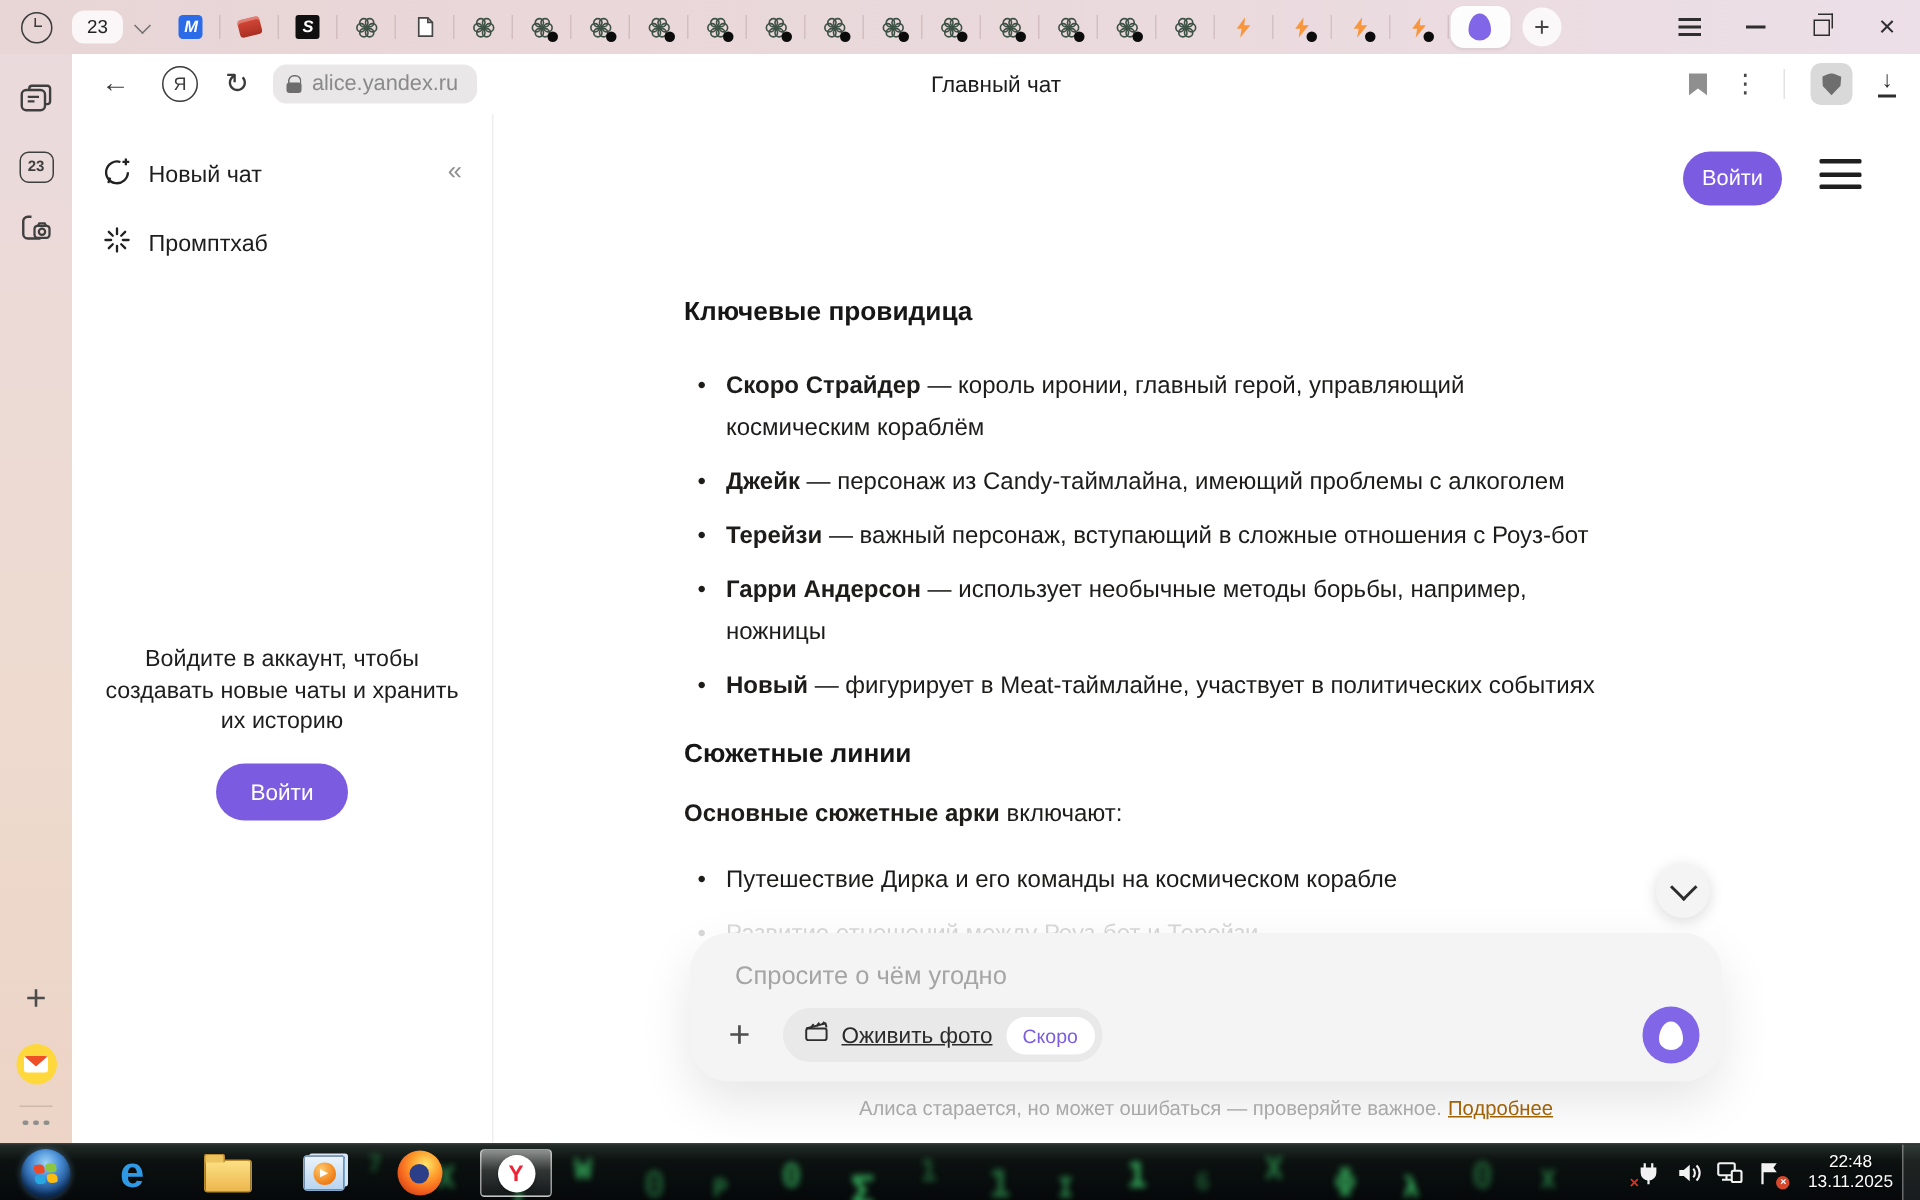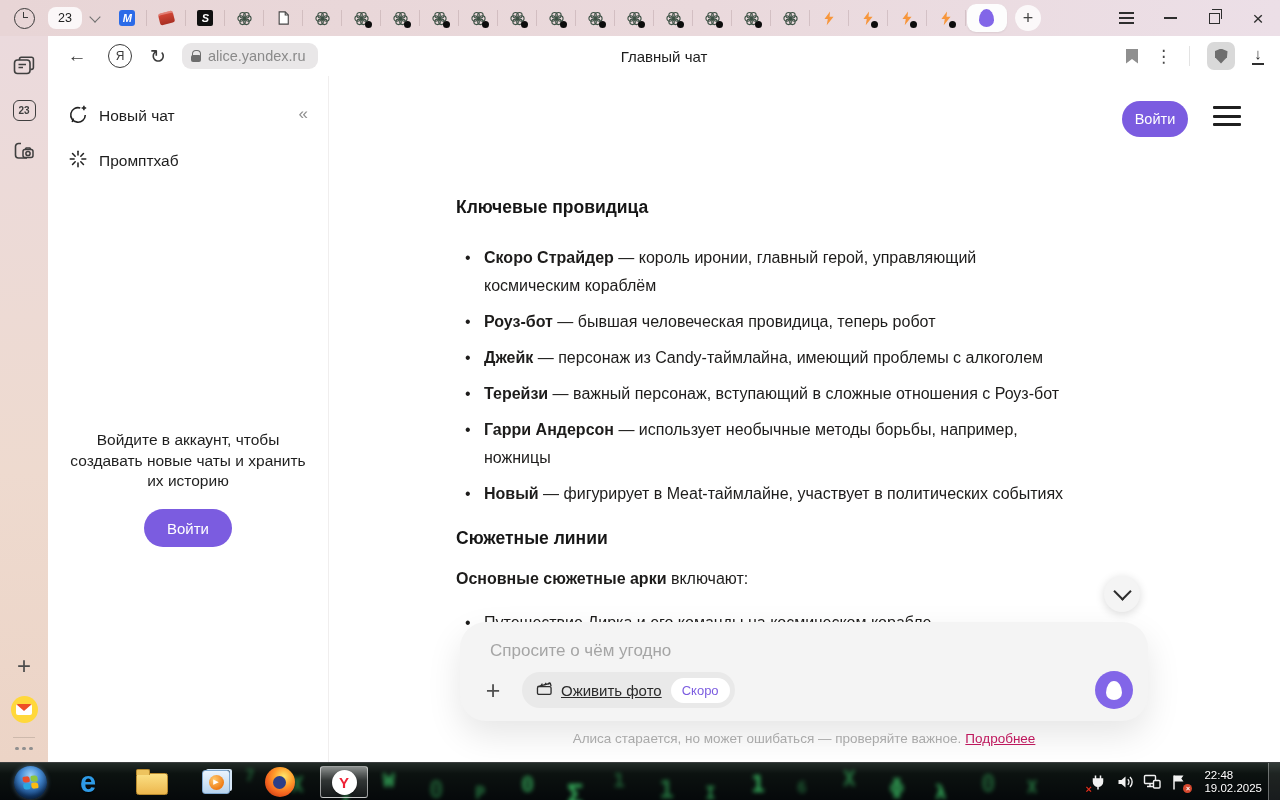--- a/index.html
+++ b/index.html
@@ -109,21 +109,21 @@
   .chat-input{position:absolute;left:28px;top:18px;width:460px;background:transparent;border:none;outline:none;font-size:17px;color:#333;font-family:inherit;}
   .chat-input::placeholder{color:#a5a5a5;}
   .chat-bottom{position:absolute;left:20px;right:15px;bottom:12px;display:flex;align-items:center;}
   .plusbtn{font-size:25px;color:#4f4f4f;width:26px;text-align:center;font-weight:300;}
   .revive{margin-left:16px;background:#e9e9e9;border-radius:18px;height:36px;display:flex;align-items:center;padding:0 5px 0 14px;}
   .revive .lbl{font-size:15px;color:#2b2b2b;margin-left:8px;text-decoration:underline;}
   .soon{margin-left:9px;background:#fff;color:var(--accent,#7b5ce0);border-radius:13px;padding:5px 11px;font-size:13px;}
   .sendbtn{margin-left:auto;width:38px;height:38px;border-radius:50%;background:var(--egg,#7e62e8);display:flex;align-items:center;justify-content:center;}
   .sendbtn .egg2{width:16px;height:19px;background:#fff;border-radius:50% 50% 50% 50%/62% 62% 38% 38%;}
   .disclaimer{position:absolute;left:460px;top:731px;width:688px;text-align:center;font-size:13.5px;color:#a9a9a9;z-index:4;}
-  .disclaimer a{color:#be185d;margin-left:4px;}
+  .disclaimer a{color:#a16207;margin-left:4px;}
 
   
   .taskbar{position:absolute;left:0;top:762px;width:1280px;height:38px;
     background:linear-gradient(180deg,#222b27 0%,#0c1210 28%,#05080a 100%);
     border-top:1px solid rgba(255,255,255,.22);display:flex;align-items:center;overflow:hidden;z-index:8;}
   .glyphlayer{position:absolute;inset:0;z-index:1;}
   .glyphlayer span{position:absolute;color:#3ecb6a;filter:blur(2px);font-weight:bold;font-family:"DejaVu Sans Mono",monospace;}
   .tb-items{position:relative;display:flex;align-items:center;height:100%;padding-left:4px;z-index:2;}
   .tb-slot{width:64px;display:flex;align-items:center;justify-content:center;height:100%;}
   .tb-slot.orb-slot{width:52px;}
@@ -138,21 +138,21 @@
   .wmp-play{width:15px;height:15px;border-radius:50%;background:radial-gradient(circle at 35% 30%,#ffc96b,#ef7d17 70%);color:#fff;font-size:7px;display:flex;align-items:center;justify-content:center;}
   .ff-ic{width:30px;height:30px;border-radius:50%;background:radial-gradient(circle at 62% 32%,#ffe066 4%,#ff9e2c 34%,#f4641f 62%,#c33b12 88%);position:relative;}
   .ff-core{position:absolute;left:8px;top:9px;width:13px;height:13px;border-radius:50%;background:#2b3f88;}
   .tb-active{width:46px;height:30px;border-radius:3px;margin-left:8px;border:1px solid rgba(255,255,255,.55);background:linear-gradient(rgba(255,255,255,.5),rgba(255,255,255,.16) 45%,rgba(255,255,255,.06));display:flex;align-items:center;justify-content:center;}
   .yb-circle{width:25px;height:25px;border-radius:50%;background:#fff;display:flex;align-items:center;justify-content:center;box-shadow:0 1px 2px rgba(0,0,0,.4);}
   .yb-y{color:#ef2236;font-weight:bold;font-size:15px;}
   .tray{margin-left:auto;position:relative;z-index:2;display:flex;align-items:center;height:100%;}
   .tray-ic{position:relative;margin-right:7px;display:flex;}
   .redx{position:absolute;left:-3px;bottom:-3px;color:#e0301e;font-size:11px;font-weight:900;text-shadow:0 0 1px #000;}
   .redc{position:absolute;right:-3px;bottom:-1px;width:9px;height:9px;background:#d6492f;border-radius:50%;color:#fff;font-size:7px;line-height:9px;text-align:center;font-weight:bold;}
-  .clock{margin:0 6px 0 8px;text-align:left;color:#fff;font-size:11.5px;line-height:13.5px;text-shadow:0 1px 1px #000;}
+  .clock{margin:0 6px 0 8px;text-align:center;color:#fff;font-size:11.5px;line-height:13.5px;text-shadow:0 1px 1px #000;}
   .showdesk{width:11px;height:38px;border-left:1px solid rgba(255,255,255,.35);background:rgba(255,255,255,.08);}
 </style>
 </head>
 <body>
 
 <div class="screen">
 
   <div class="tabbar">
     <div class="histclock"></div>
     <div class="tabcount">23</div>
@@ -530,21 +530,20 @@
       <button class="hdr-login">Войти</button>
       <div class="hdr-burger">
           <i></i>
           <i></i>
           <i></i>
         </div>
       <div class="content" id="content-sections">
           <h3>Ключевые провидица</h3>
           <ul>
             <li><b>Скоро Страйдер</b> — король иронии, главный герой, управляющий космическим кораблём</li>
-            <li><b>Роуз-бот</b> — бывшая человеческая провидица, теперь робот</li>
             <li><b>Джейк</b> — персонаж из Candy-таймлайна, имеющий проблемы с алкоголем</li>
             <li><b>Терейзи</b> — важный персонаж, вступающий в сложные отношения с Роуз-бот</li>
             <li><b>Гарри Андерсон</b> — использует необычные методы борьбы, например, ножницы</li>
             <li><b>Новый</b> — фигурирует в Meat-таймлайне, участвует в политических событиях</li>
           </ul>
           <h3 class="later">Сюжетные линии</h3>
           <p class="intro"><b>Основные сюжетные арки</b> включают:</p>
           <ul class="tight">
             <li>Путешествие Дирка и его команды на космическом корабле</li>
             <li class="faded">Развитие отношений между Роуз-бот и Терейзи</li>
@@ -665,19 +664,19 @@
       </div>
       <div class="tray-ic">
         <svg width="20" height="20" viewBox="0 0 20 20">
             <path d="M5 3.5v14" stroke="#f2f2f2" stroke-width="1.5"></path>
             <path d="M5 3.5h9.5l-2.2 3 2.2 3H5z" fill="#f2f2f2"></path>
           </svg>
         <span class="redc">×</span>
       </div>
       <div class="clock">
         <div>22:48</div>
-        <div>19.02.2025</div>
+        <div>13.11.2025</div>
       </div>
       <div class="showdesk"></div>
     </div>
   </div>
 
 </div>
 
 </body></html>

